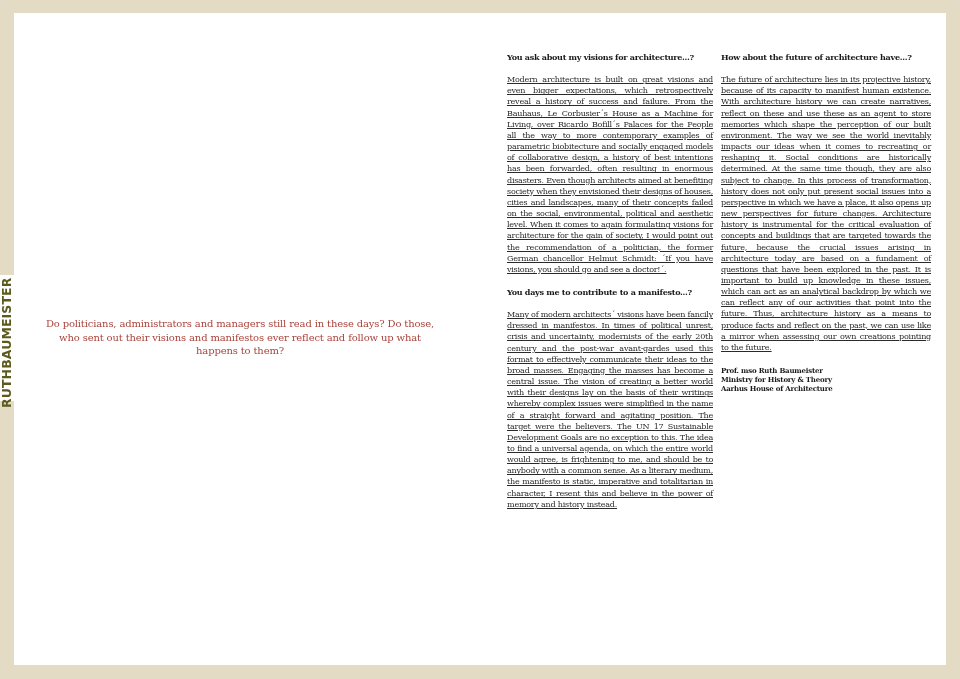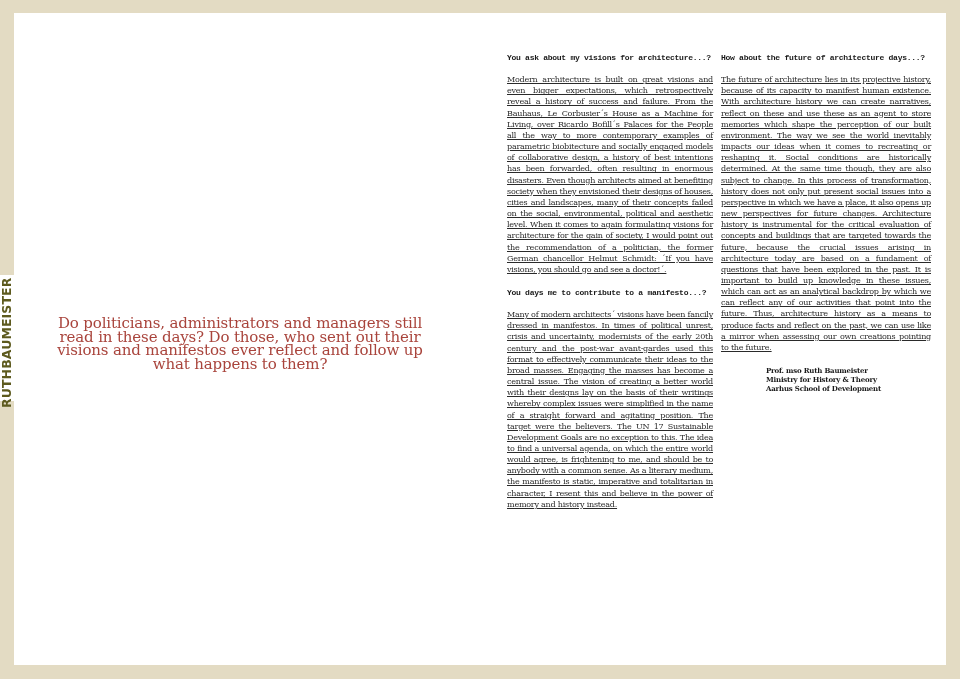--- a/index.html
+++ b/index.html
@@ -25,60 +25,59 @@
     transform: translate(-57px, 0) rotate(-90deg);
     font-family: "DejaVu Sans", sans-serif;
     font-weight: bold; font-size: 12.5px; letter-spacing: 0.1px;
     color: #5d5a1e; text-align: center; line-height: 14px;
     white-space: nowrap;
   }
   .quote {
     position: absolute; left: 40px; top: 317px;
     width: 400px;
     font-family: "DejaVu Serif", serif;
-    font-size: 15px; line-height: 13.6px;
+    font-size: 10px; line-height: 13.6px;
     color: #a9443c; text-align: center;
     letter-spacing: -0.15px;
   }
   .col {
     position: absolute; top: 52px;
     font-family: "DejaVu Serif", serif;
     font-size: 8.05px; line-height: 11.15px;
     color: #2a2a2a; text-align: justify;
     letter-spacing: -0.25px;
   }
   .col.left { left: 507px; width: 206px; }
   .col.right { left: 721px; width: 210px; }
   .heading {
     font-weight: bold; color: #1a1a1a;
     margin: 0 0 11px 0; text-align: left;
     letter-spacing: -0.3px;
-    font-family: Liberation Mono, monospace;
   }
   .para { margin: 0 0 12px 0; text-decoration: underline; }
-  .sig { font-weight: bold; color: #1a1a1a; font-size: 7px; line-height: 9px; text-align: left; margin-top: 13px; margin-left: 45px; }
+  .sig { font-weight: bold; color: #1a1a1a; font-size: 7px; line-height: 9px; text-align: left; margin-top: 13px; }
   .sig div { letter-spacing: -0.2px; }
 </style>
 </head>
 <body>
 
 <div class="page"></div>
 <div class="notch"></div>
 <div class="side-label">RUTHBAUMEISTER</div>
 
 <div class="quote">Do politicians, administrators and managers still read in these days? Do those, who sent out their visions and manifestos ever reflect and follow up what happens to them?</div>
 
 <div class="col left">
   <div class="heading">You ask about my visions for architecture...?</div>
   <div class="para">Modern architecture is built on great visions and even bigger expectations, which retrospectively reveal a history of success and failure.  From the Bauhaus, Le Corbusier´s House as a Machine for Living, over Ricardo Bofill´s Palaces for the People all the way to more contemporary examples of parametric biobitecture and socially engaged models of collaborative design, a history of best intentions has been forwarded, often resulting in enormous disasters. Even though architects aimed at benefiting society when they envisioned their designs of houses, cities and landscapes, many of their concepts failed on the social, environmental, political and aesthetic level. When it comes to again formulating visions for architecture for the gain of society, I would point out the recommendation of a politician, the former German chancellor Helmut Schmidt: ´If you have visions, you should go and see a doctor!´.</div>
   <div class="heading">You days me to contribute to a manifesto...?</div>
   <div class="para">Many of modern architects´ visions have been fancily dressed in manifestos. In times of political unrest, crisis and uncertainty, modernists of the early 20th century and the post-war avant-gardes used this format to effectively communicate their ideas to the broad masses. Engaging the masses has become a central issue. The vision of creating a better world with their designs lay on the basis of their writings whereby  complex issues were simplified in the name of a straight forward and agitating position. The target were the  believers. The UN 17 Sustainable Development Goals are no exception to this. The idea to find a universal agenda, on which the entire world would agree, is frightening to me, and should be to anybody with a common sense. As a literary medium, the manifesto is static, imperative and totalitarian in character, I resent this and believe in the power of memory and history instead.</div>
 </div>
 
 <div class="col right">
-  <div class="heading">How about the future of architecture days...?</div>
+  <div class="heading">How about the future of architecture have...?</div>
   <div class="para">The future of architecture lies in its projective history, because of its capacity to manifest human existence. With architecture history we can create narratives, reflect on these and use these as an agent to store memories which shape the perception of our built environment.  The way we see the  world inevitably impacts our ideas when it comes to recreating or reshaping it. Social conditions are historically determined. At the same time though, they are also subject to change. In this process of transformation, history does not only put present social issues into a perspective in which we have a place, it also opens up new perspectives for future changes. Architecture history is instrumental for the critical evaluation of concepts and buildings that are targeted towards the future, because the crucial issues arising in architecture today are based on a fundament of questions that have been explored in the past. It is important to build up knowledge in these issues, which can act as an analytical backdrop by which we can reflect any of our activities that point into the future. Thus, architecture history as a means to produce facts and reflect on the past, we can use like a mirror when assessing our own creations pointing to the future.</div>
   <div class="sig">
     <div>Prof. mso Ruth Baumeister</div>
     <div>Ministry for History &amp; Theory</div>
-    <div>Aarhus School of Development</div>
+    <div>Aarhus House of Architecture</div>
   </div>
 </div>
 
 </body></html>

